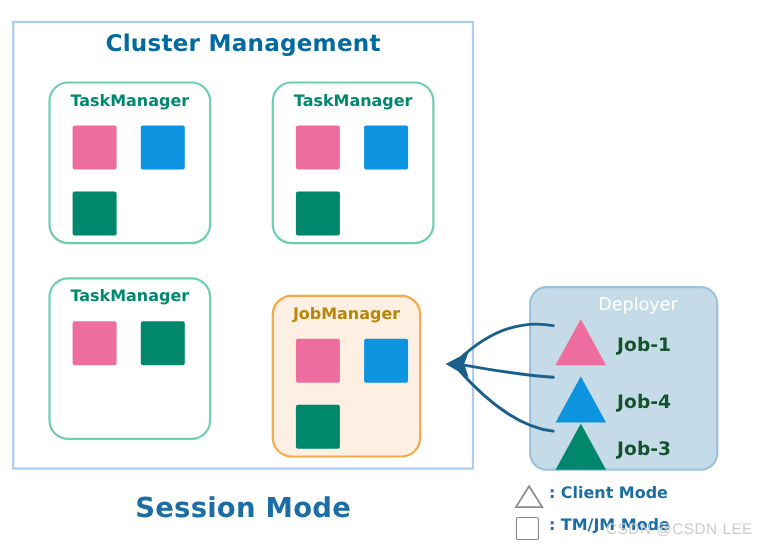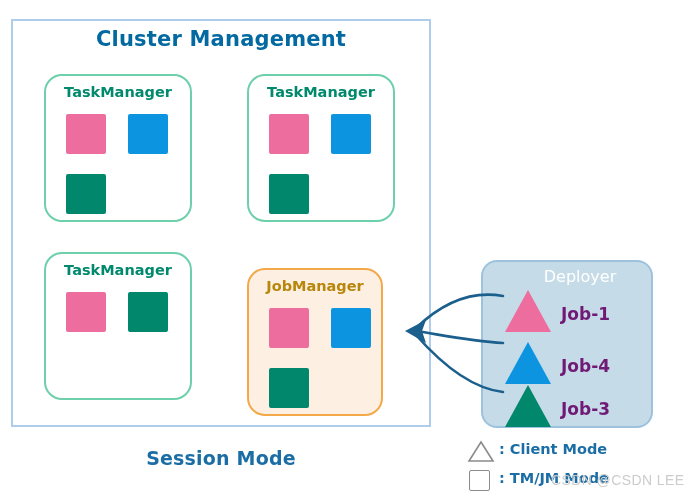--- a/index.html
+++ b/index.html
@@ -45,21 +45,21 @@
     color: #0369a1;
     letter-spacing: 0.2px;
   }
 
   .session-title {
     position: absolute;
     left: 11px;
     top: 447px;
     width: 420px;
     text-align: center;
-    font-size: 19px;
+    font-size: 25px;
     font-weight: bold;
     color: #1b6ea5;
     letter-spacing: 0.2px;
   }
 
   
   .mgr-box {
     position: absolute;
     box-sizing: border-box;
     border-radius: 18px;
@@ -137,21 +137,21 @@
   }
   .job-tri.pink  { border-bottom: 42px solid #ec6d9e; }
   .job-tri.blue  { border-bottom: 42px solid #0d94e0; }
   .job-tri.green { border-bottom: 42px solid #00876c; }
   .job-label {
     position: absolute;
     left: 56px;
     top: 14px;
     font-size: 17px;
     font-weight: bold;
-    color: #701a75;
+    color: #14532d;
     white-space: nowrap;
   }
 
   
   #arrow-svg {
     position: absolute;
     left: 0; top: 0;
     width: 688px;
     height: 499px;
     pointer-events: none;

